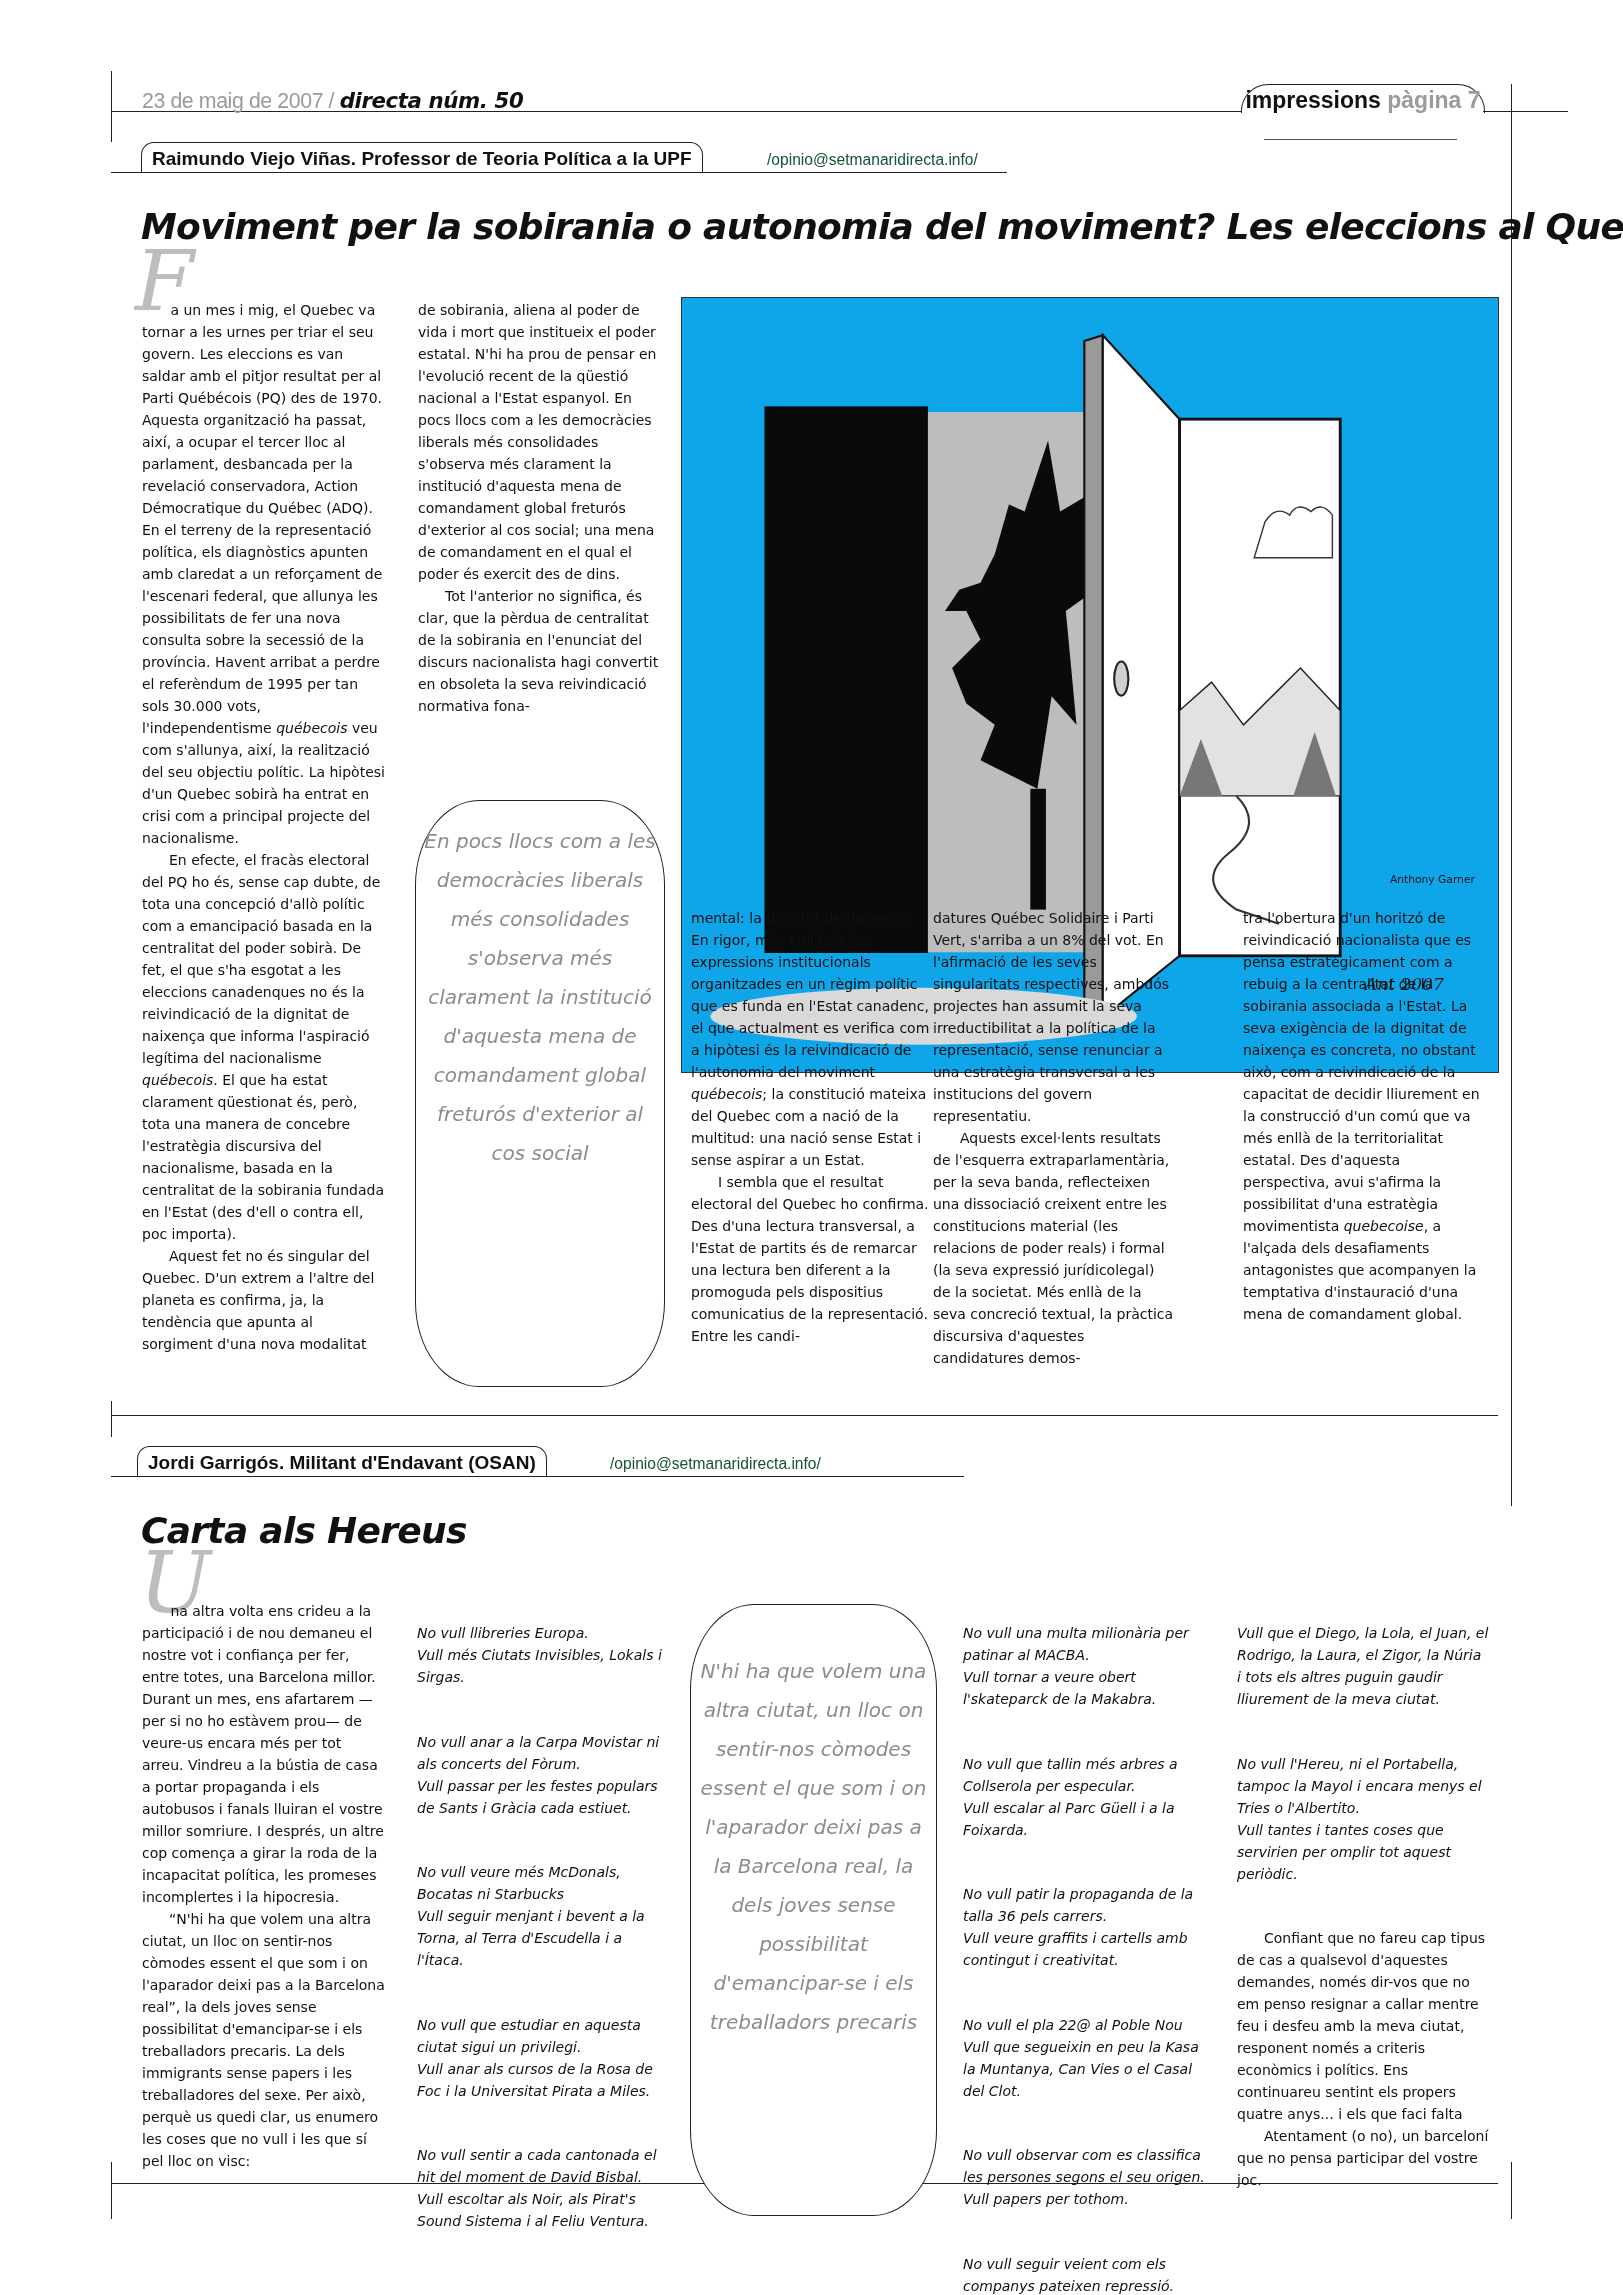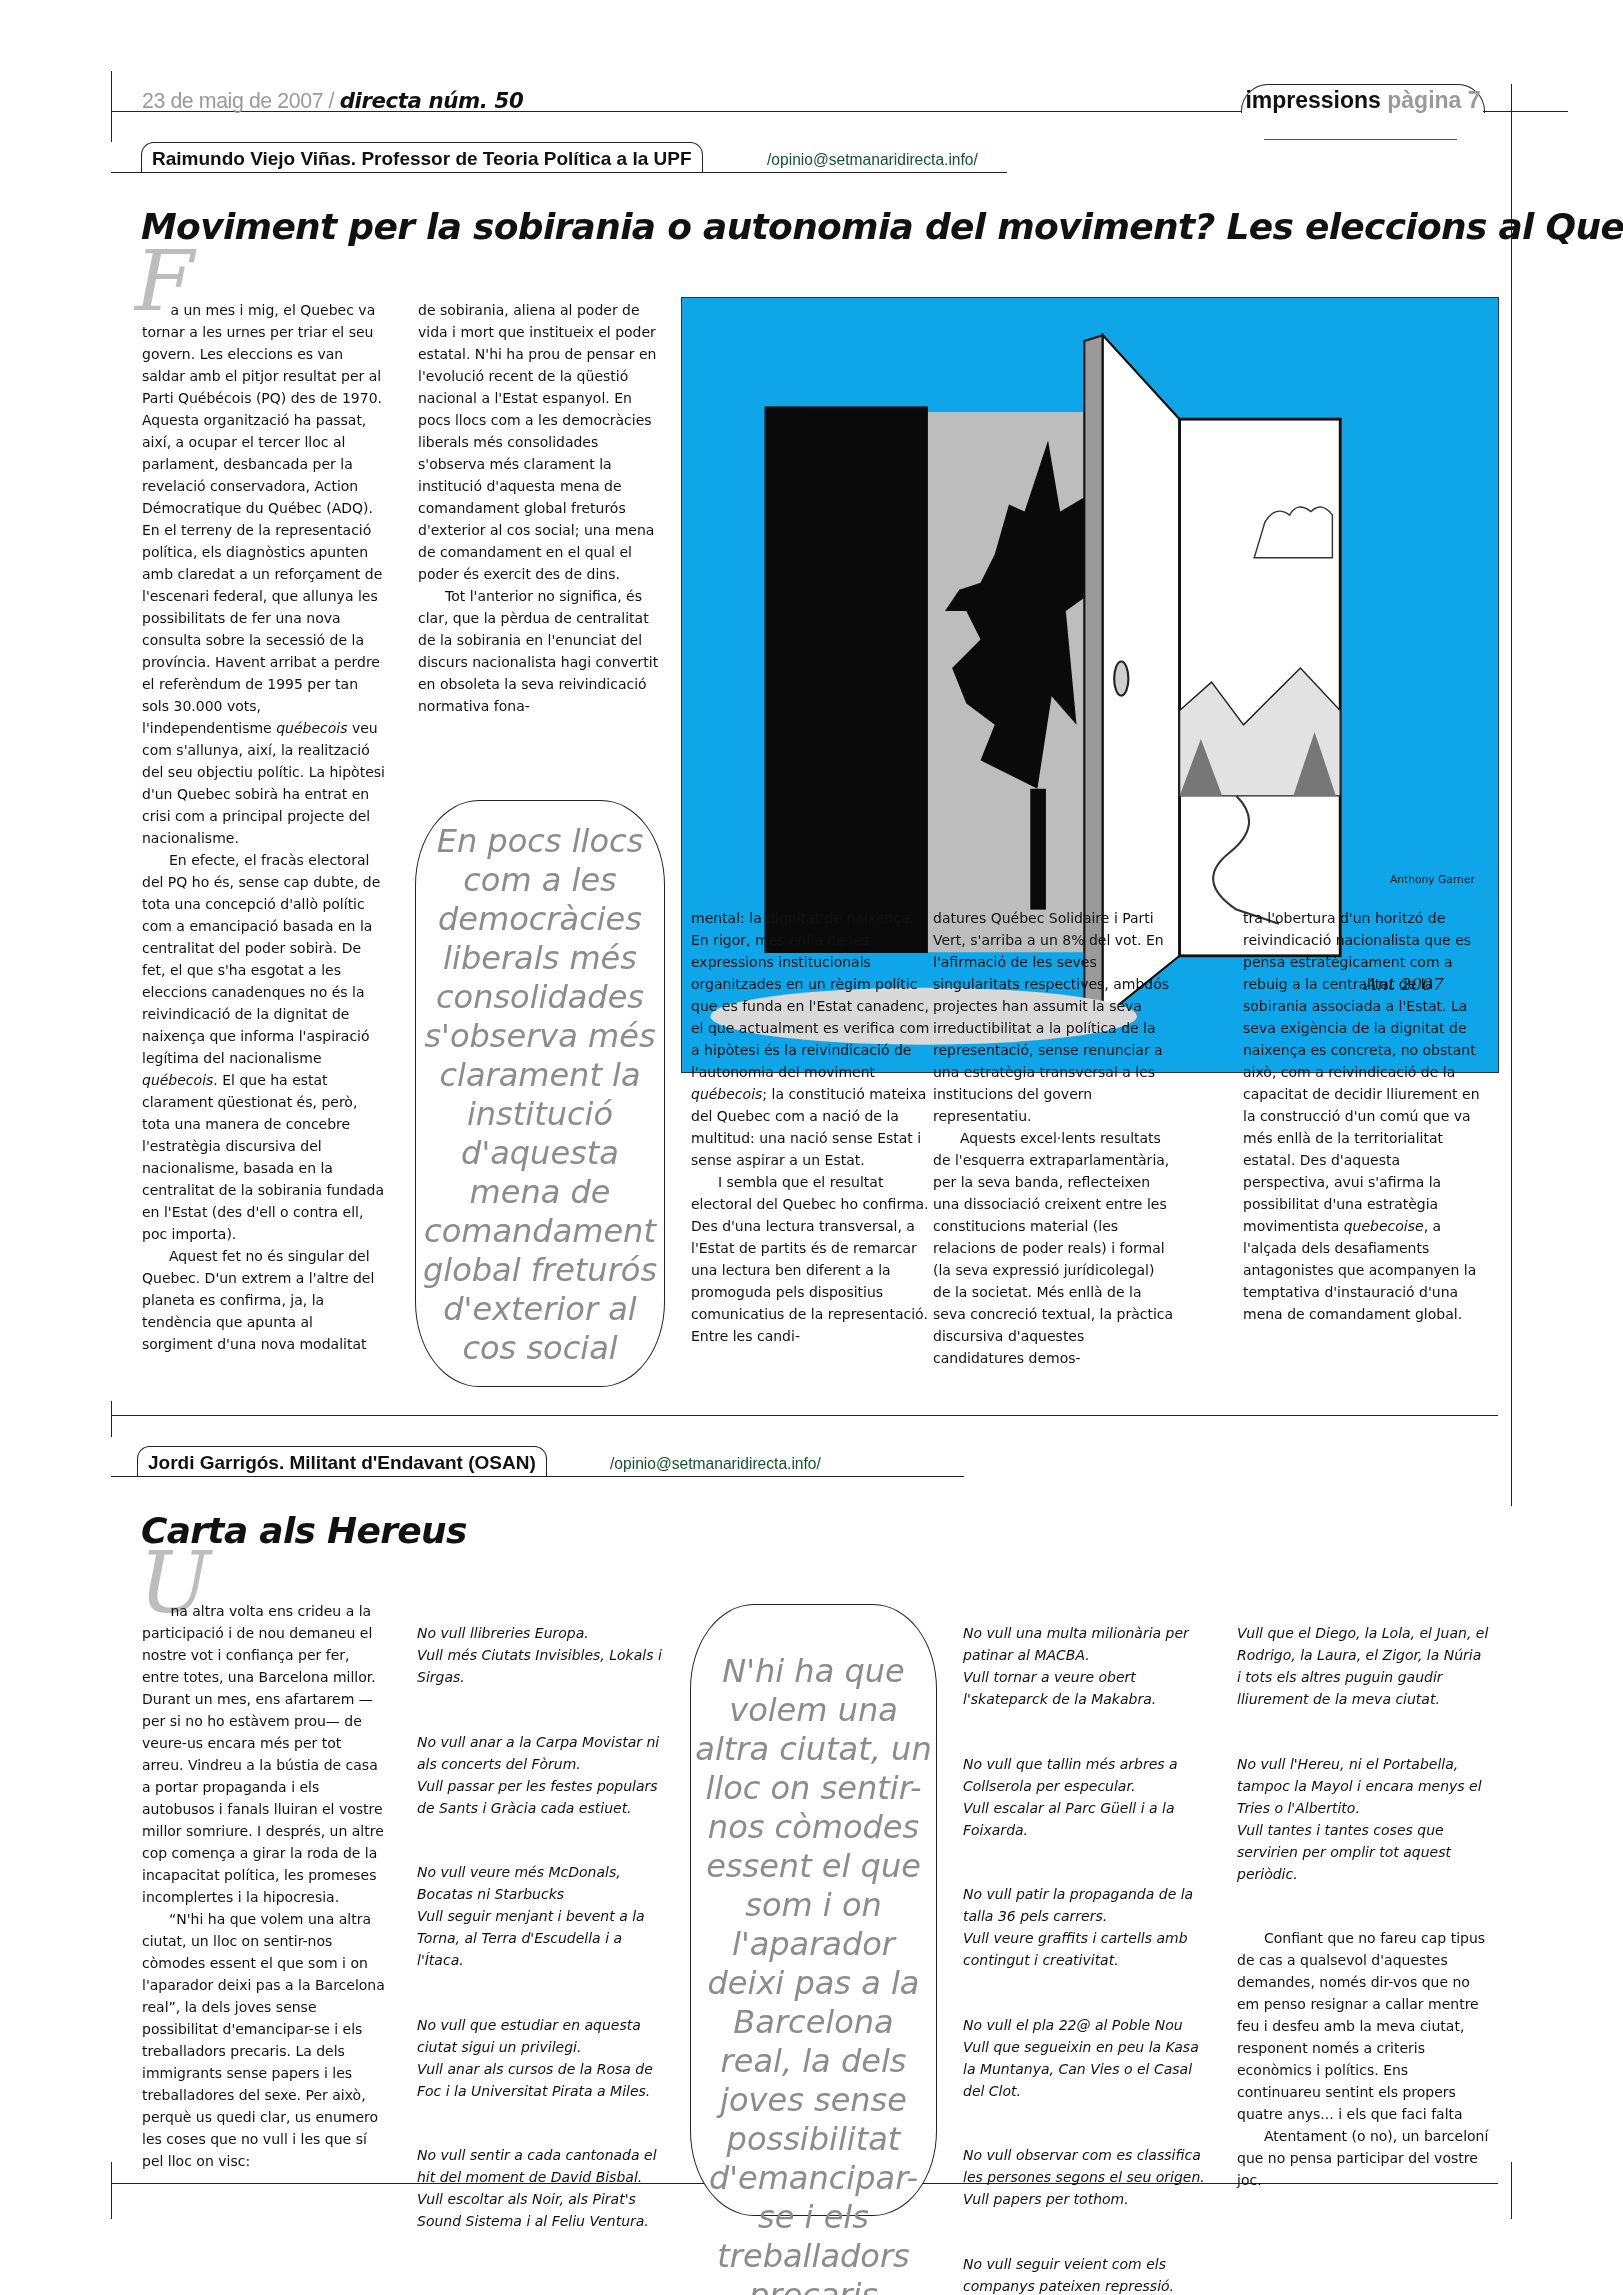--- a/index.html
+++ b/index.html
@@ -39,21 +39,21 @@
   .col p { margin: 0; }
   .col p.indent { text-indent: 27px; }
   .col .it { font-style: italic; }
   .dropcap {
     position: absolute; font-family: "DejaVu Serif", serif; font-style: italic; font-size: 85px;
     color: #bdbdbd; line-height: 1;
   }
   .pullquote {
     position: absolute; border: 1.4px solid #222; border-radius: 64px 64px 64px 64px / 85px 85px 85px 85px;
     text-align: center; font-family: "DejaVu Sans", sans-serif; font-style: italic;
-    color: #8c8c8c; font-size: 32px; line-height: 39px; background: #fff;
+    color: #8c8c8c; font-size: 20px; line-height: 39px; background: #fff;
   }
   .list-col p { margin: 0 0 20.6px 0; font-style: italic; }
   .caption { font-family: "DejaVu Sans", sans-serif; font-size: 10.7px; color: #111; }
 
   .illustration { position: absolute; border: 1.4px solid #333; background: #0ea5e9; }
 </style>
 </head>
 <body>
 
 <div class="vline" style="left:111px; top:71px; height:43px;"></div>

